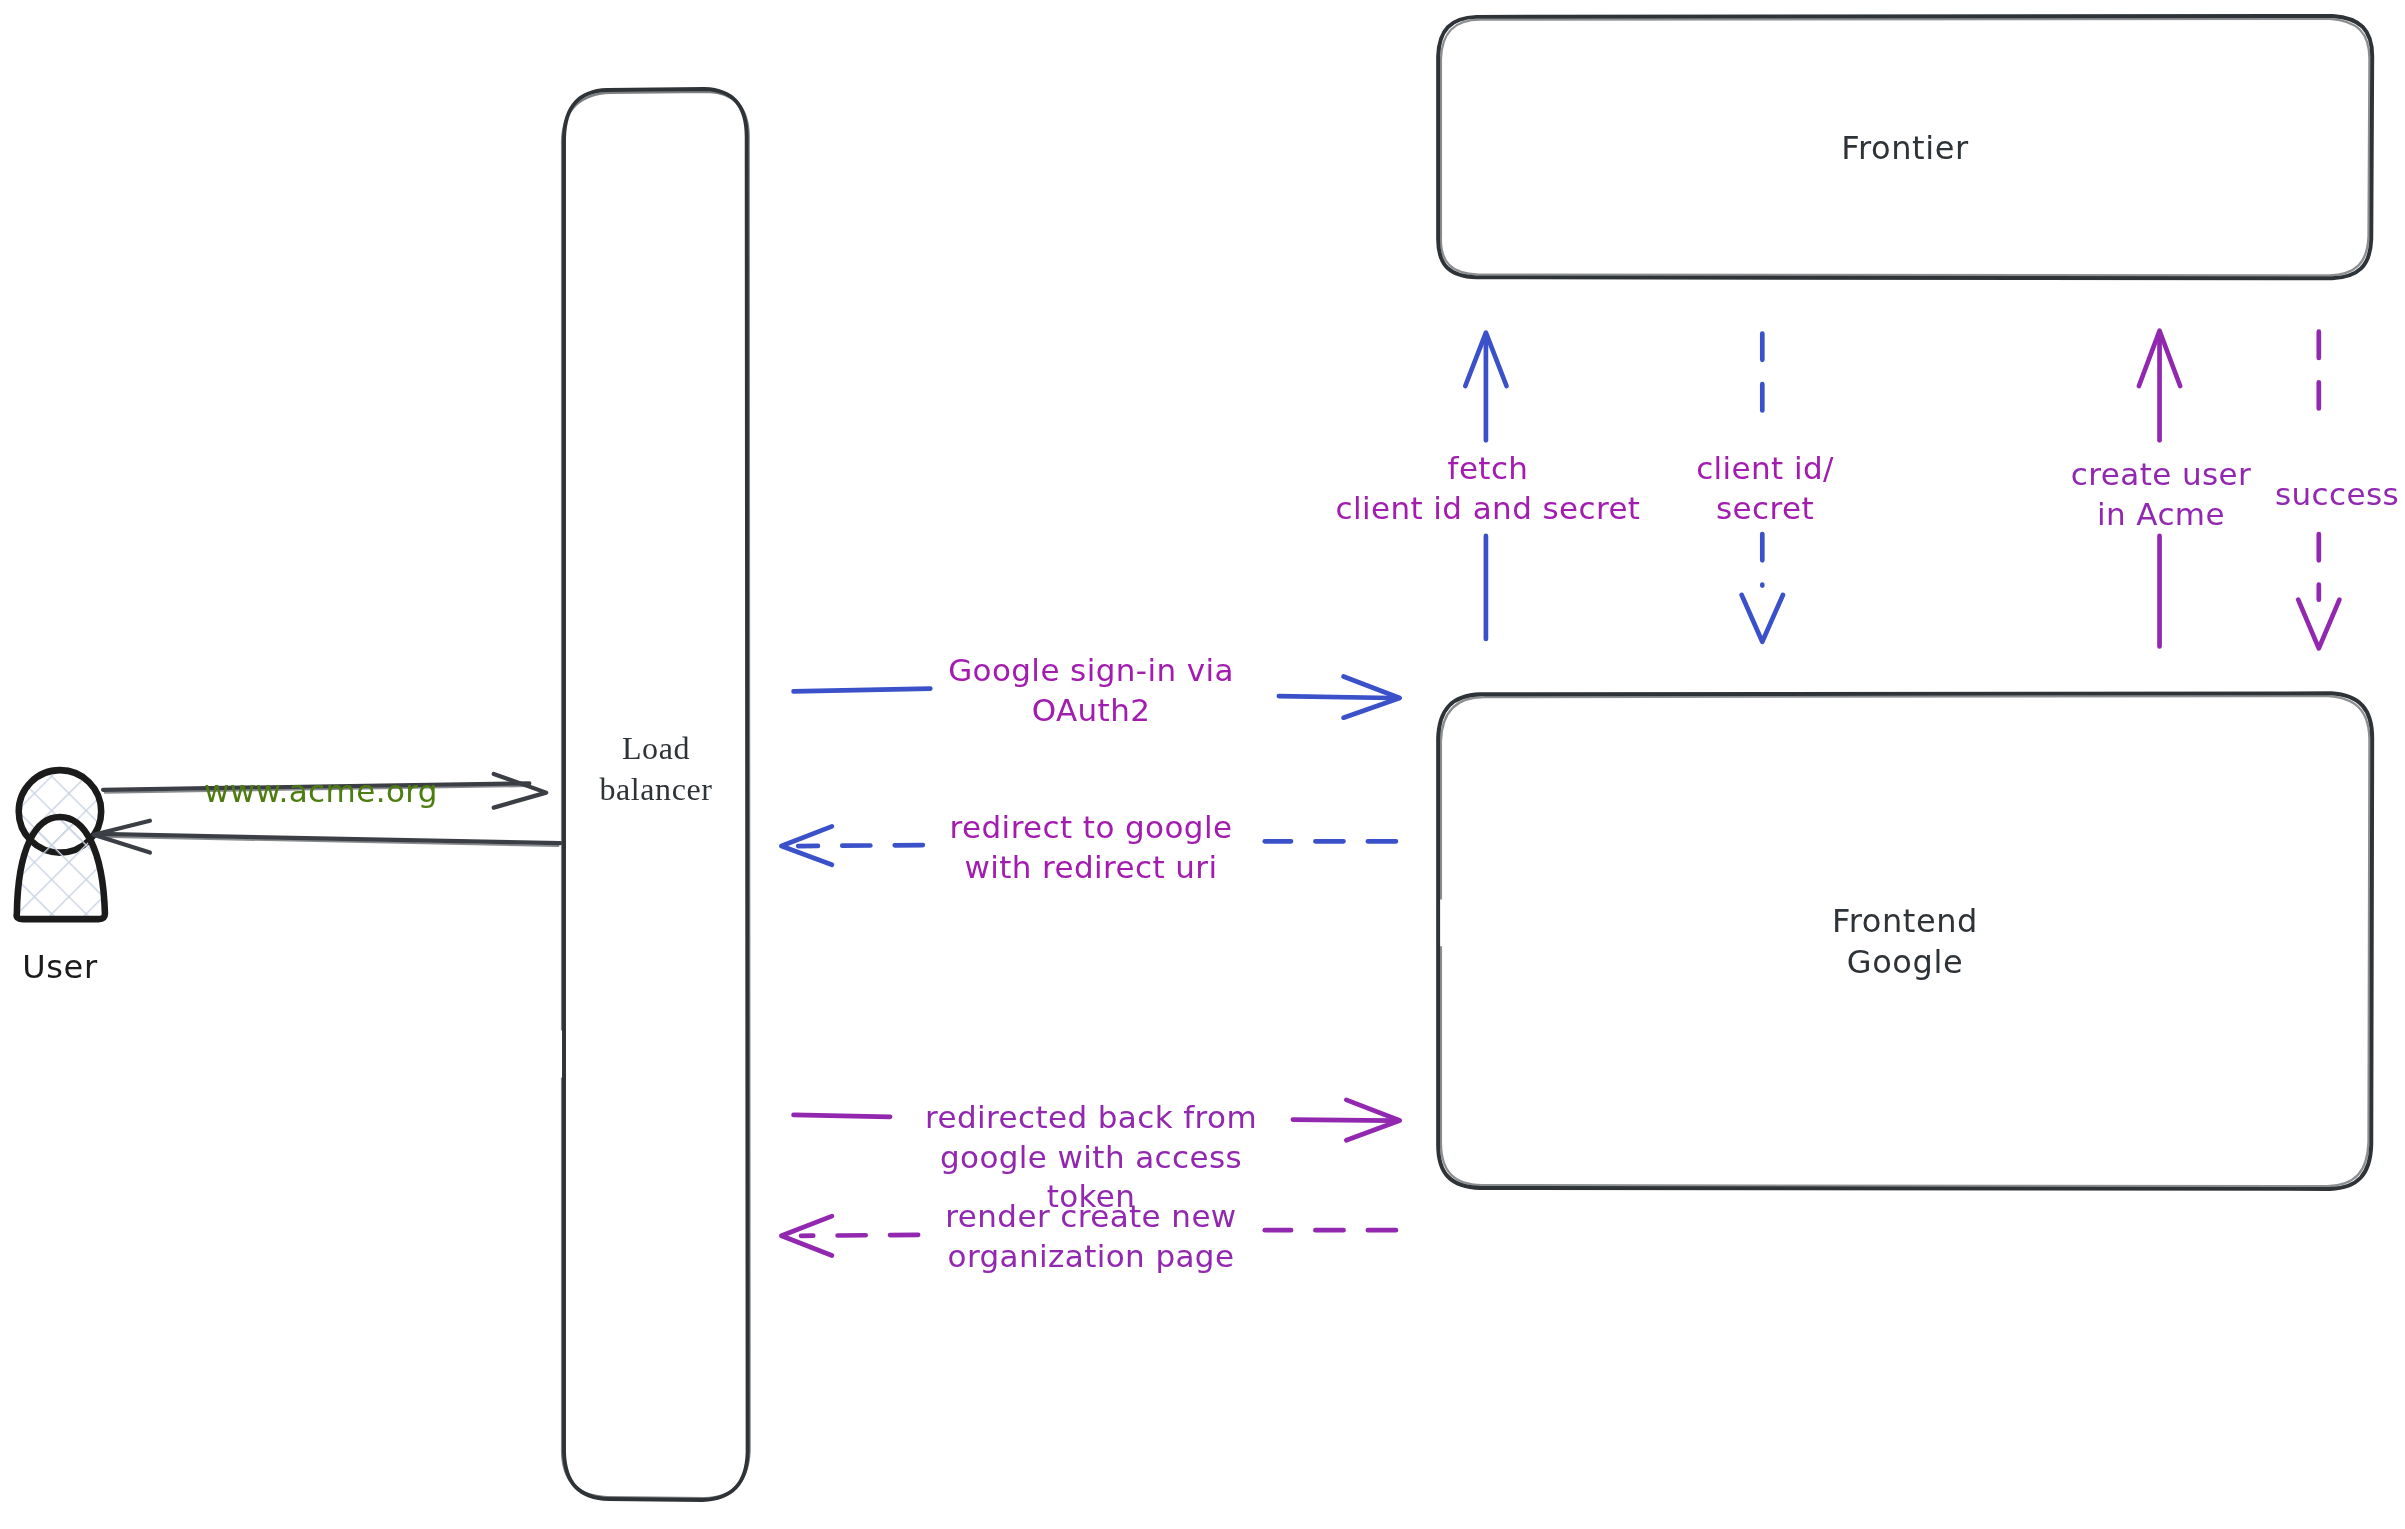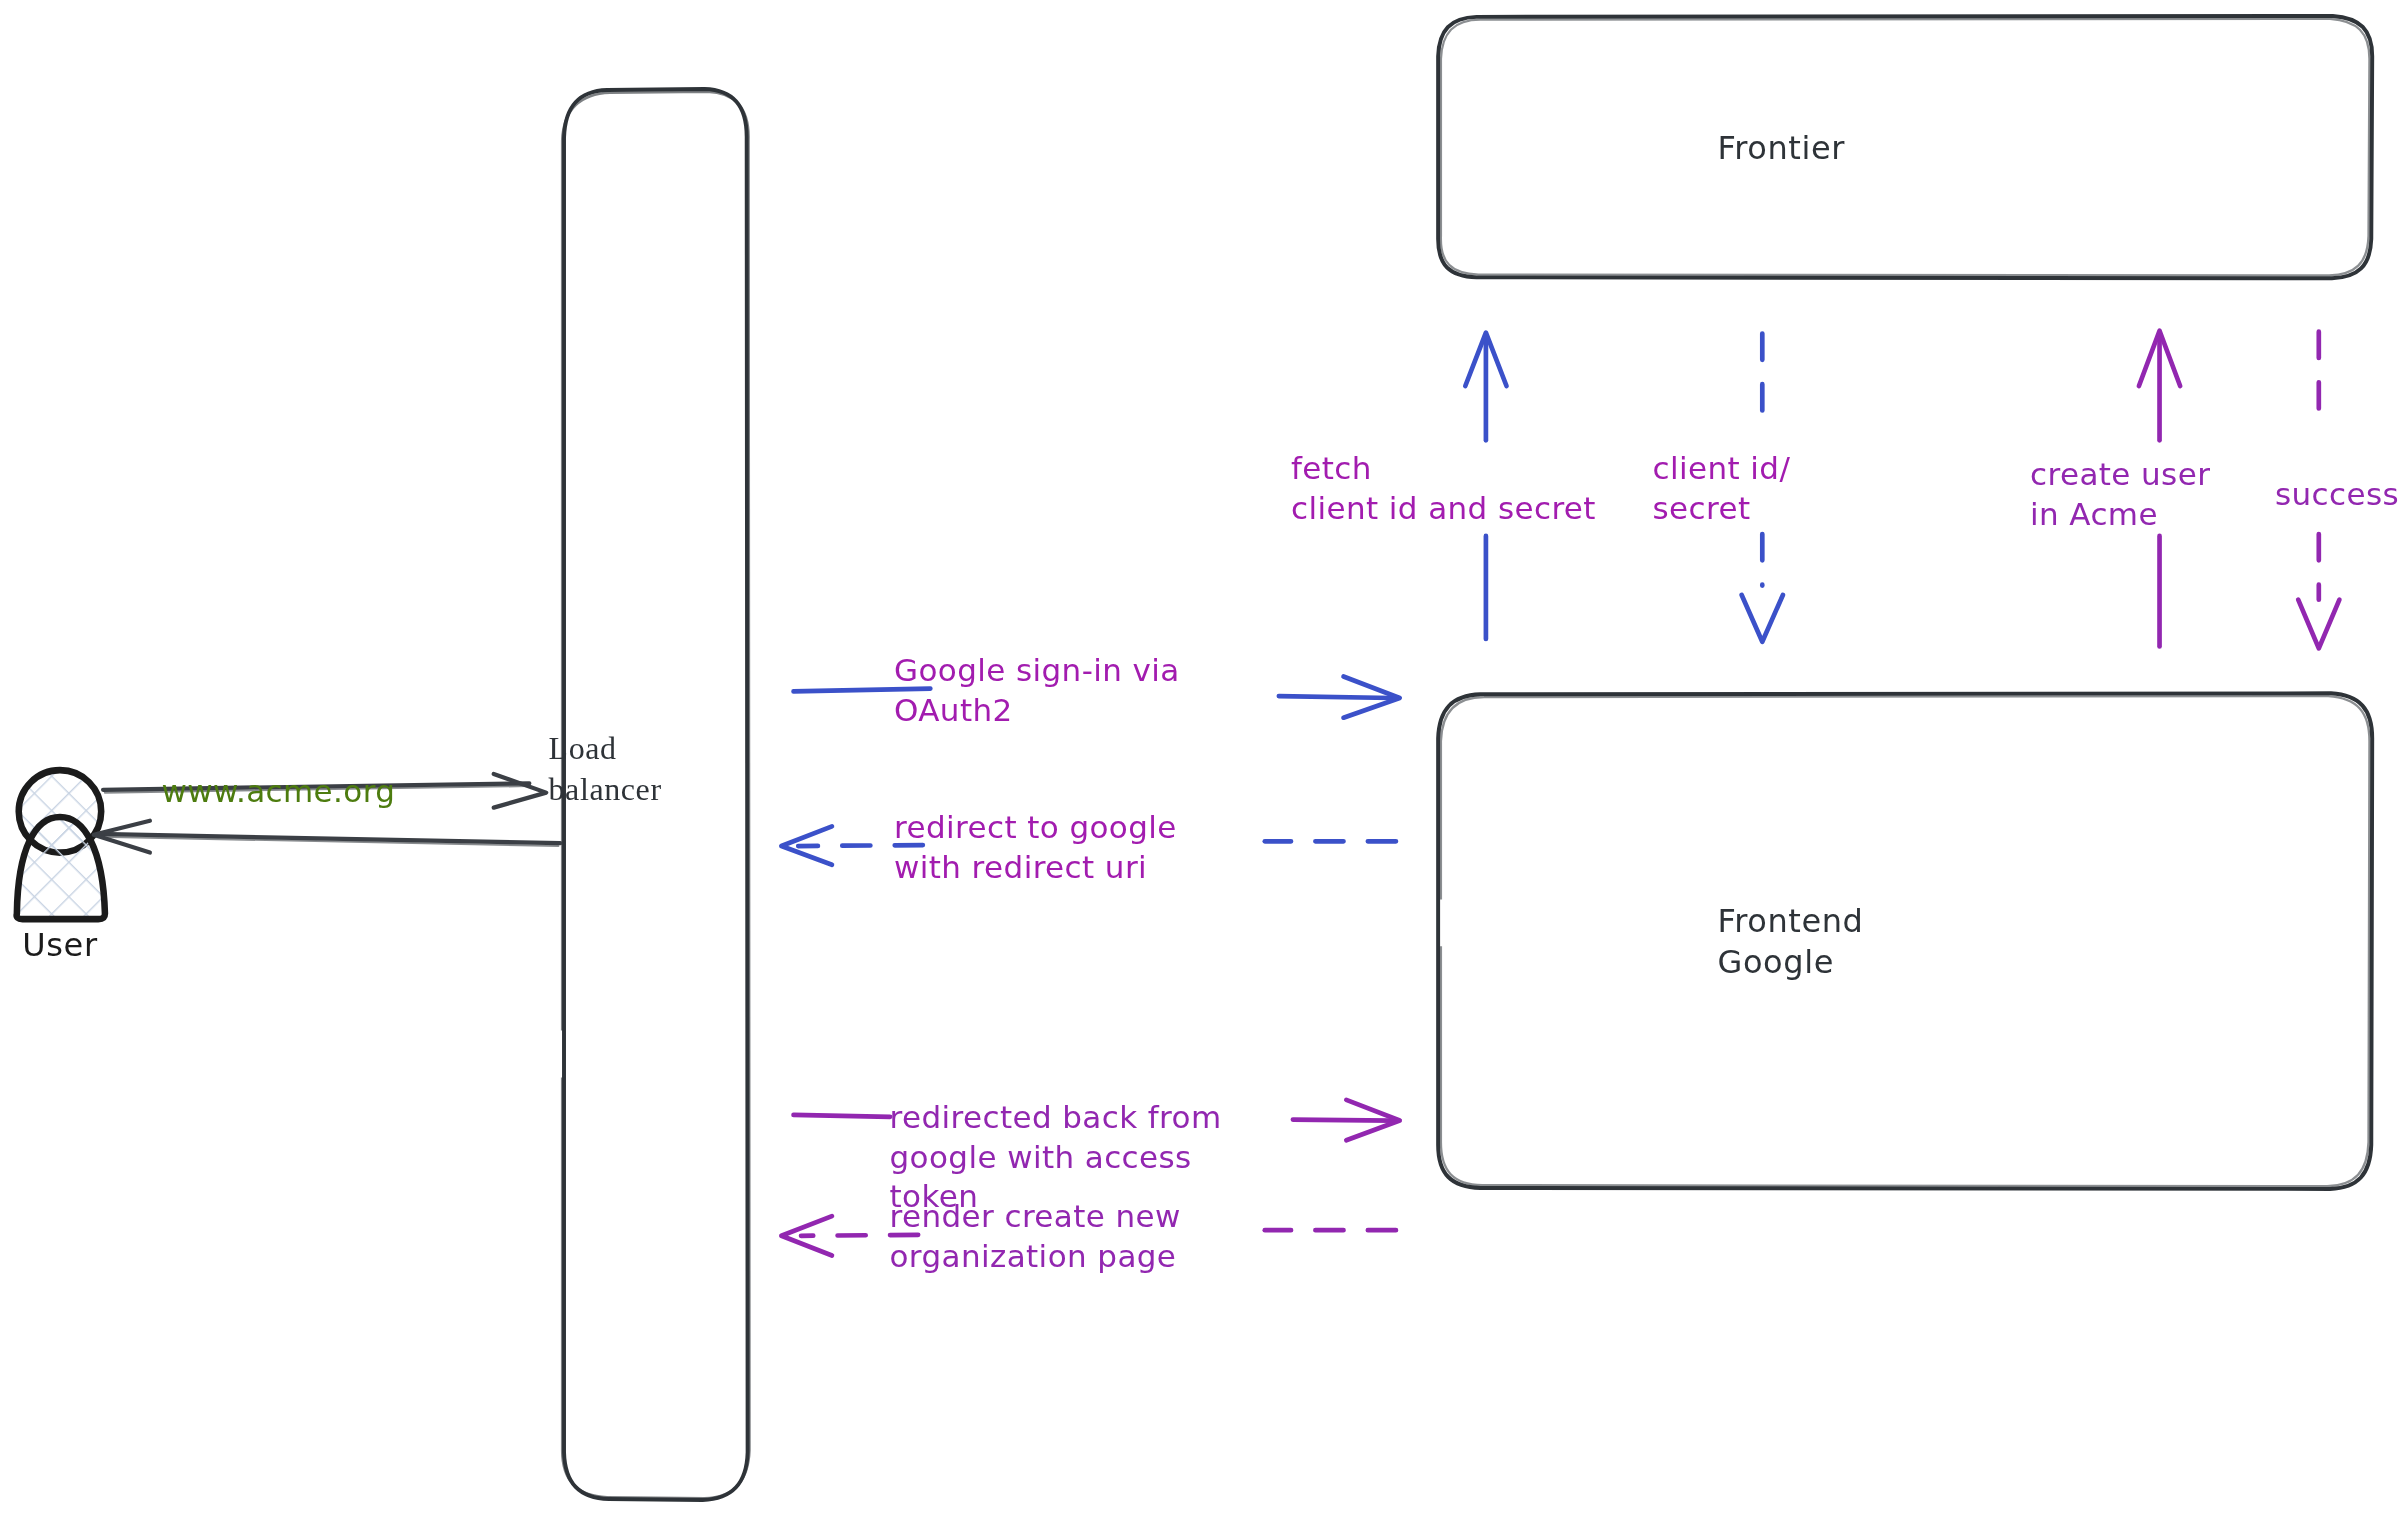--- a/index.html
+++ b/index.html
@@ -15,20 +15,21 @@
     font-family: "DejaVu Sans", sans-serif;
   }
   #canvas {
     position: absolute;
     top: 0; left: 0;
     width: 2405px;
     height: 1530px;
   }
   .node-label, .edge-label, .actor-label {
     position: absolute;
+    text-align: center;
     white-space: pre-line;
     pointer-events: none;
     line-height: 1.28;
   }
   .node-label {
     color: #2E3338;
     font-size: 32px;
     letter-spacing: 0.6px;
   }
   .actor-label {
@@ -151,21 +152,21 @@
   </g>
 
   <g>
     <path d="M 2475 354 L 2475 460" fill="none" stroke="#9227B0" stroke-width="5" stroke-linecap="round" stroke-dasharray="28 26"></path>
     <path d="M 2475 570 L 2475 640" fill="none" stroke="#9227B0" stroke-width="5" stroke-linecap="round" stroke-dasharray="28 26"></path>
     <path d="M 2453 640 L 2475 692 L 2497 640" fill="none" stroke="#9227B0" stroke-width="5" stroke-linecap="round" stroke-linejoin="round"></path>
   </g>
 
 </svg>
 
-<div class="actor-label centerbox" style="left:60px; top:945px;">User</div>
+<div class="actor-label centerbox" style="left:60px; top:967px;">User</div>
 
 <div class="node-label centerbox" style="left:656px; top:769px; width:215px;font-family:Liberation Serif, serif;">Load
 balancer</div>
 
 <div class="node-label centerbox" style="left:1905px; top:148px; width:375px;">Frontier</div>
 
 <div class="node-label centerbox" style="left:1905px; top:942px; width:375px;">Frontend
 Google</div>
 
 <div class="edge-label centerbox" style="left:321px; top:792px; width:319px; color:#4d7c0f;">www.acme.org</div>

